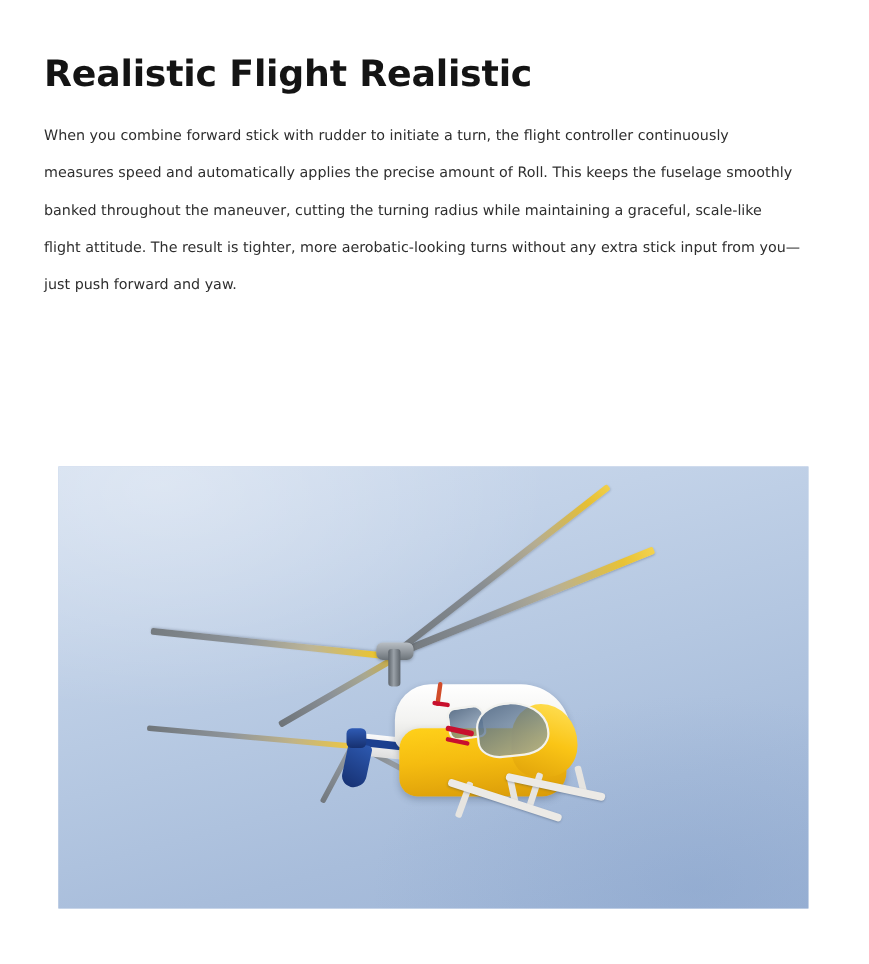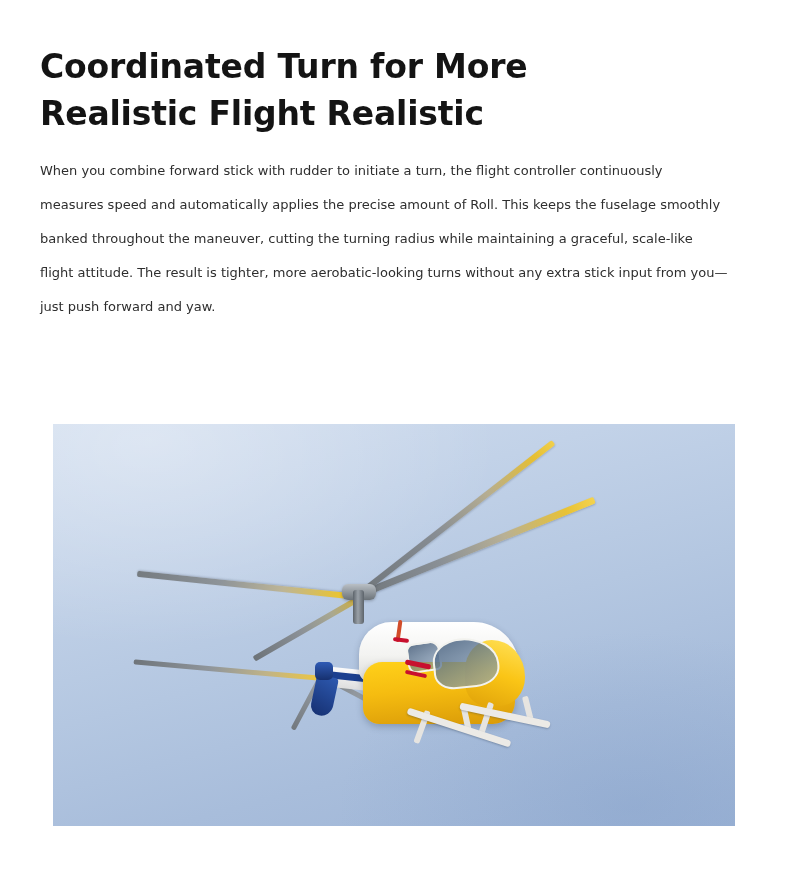--- a/index.html
+++ b/index.html
@@ -269,21 +269,20 @@
     border-radius: 2px;
     transform: rotate(8deg);
   }
 </style>
 </head>
 <body>
 
 <div class="page">
 
   <h1 class="headline">
-    <span class="line">Coordinated Turn for More</span>
     <span class="line">Realistic Flight Realistic</span>
   </h1>
 
   <p class="body-copy">When you combine forward stick with rudder to initiate a turn, the flight controller continuously measures speed and automatically applies the precise amount of Roll. This keeps the fuselage smoothly banked throughout the maneuver, cutting the turning radius while maintaining a graceful, scale-like flight attitude. The result is tighter, more aerobatic-looking turns without any extra stick input from you—just push forward and yaw.</p>
 
   <div class="figure">
     <div class="photo">
       <div class="sky-glow"></div>
       <div class="sky-glow2"></div>
 

